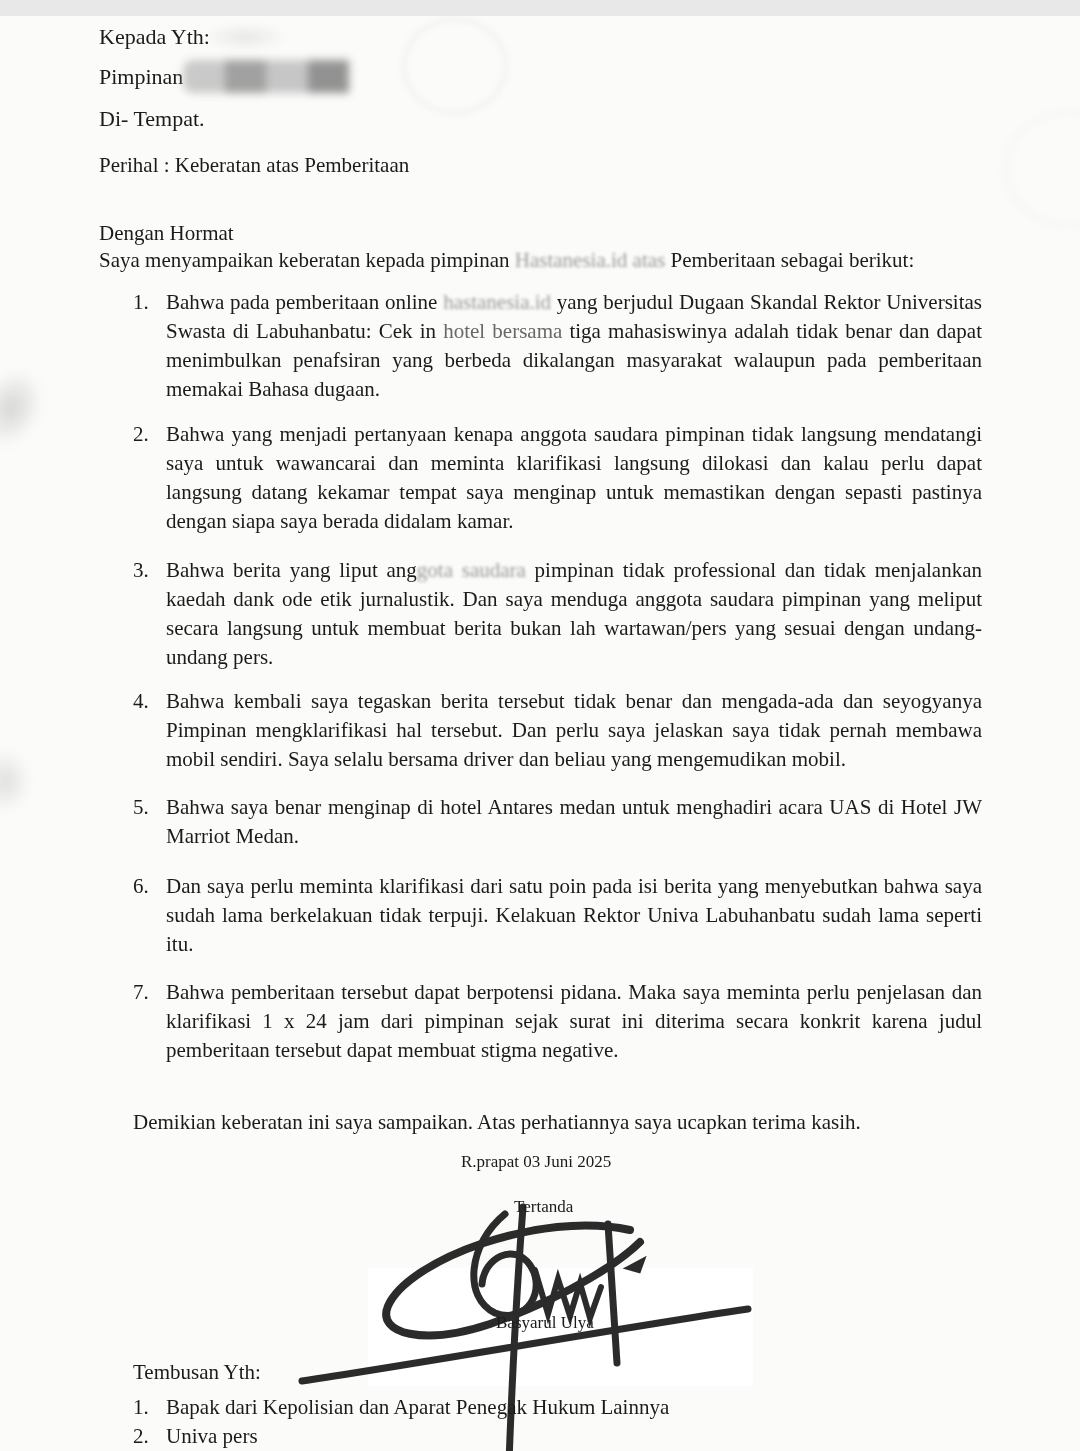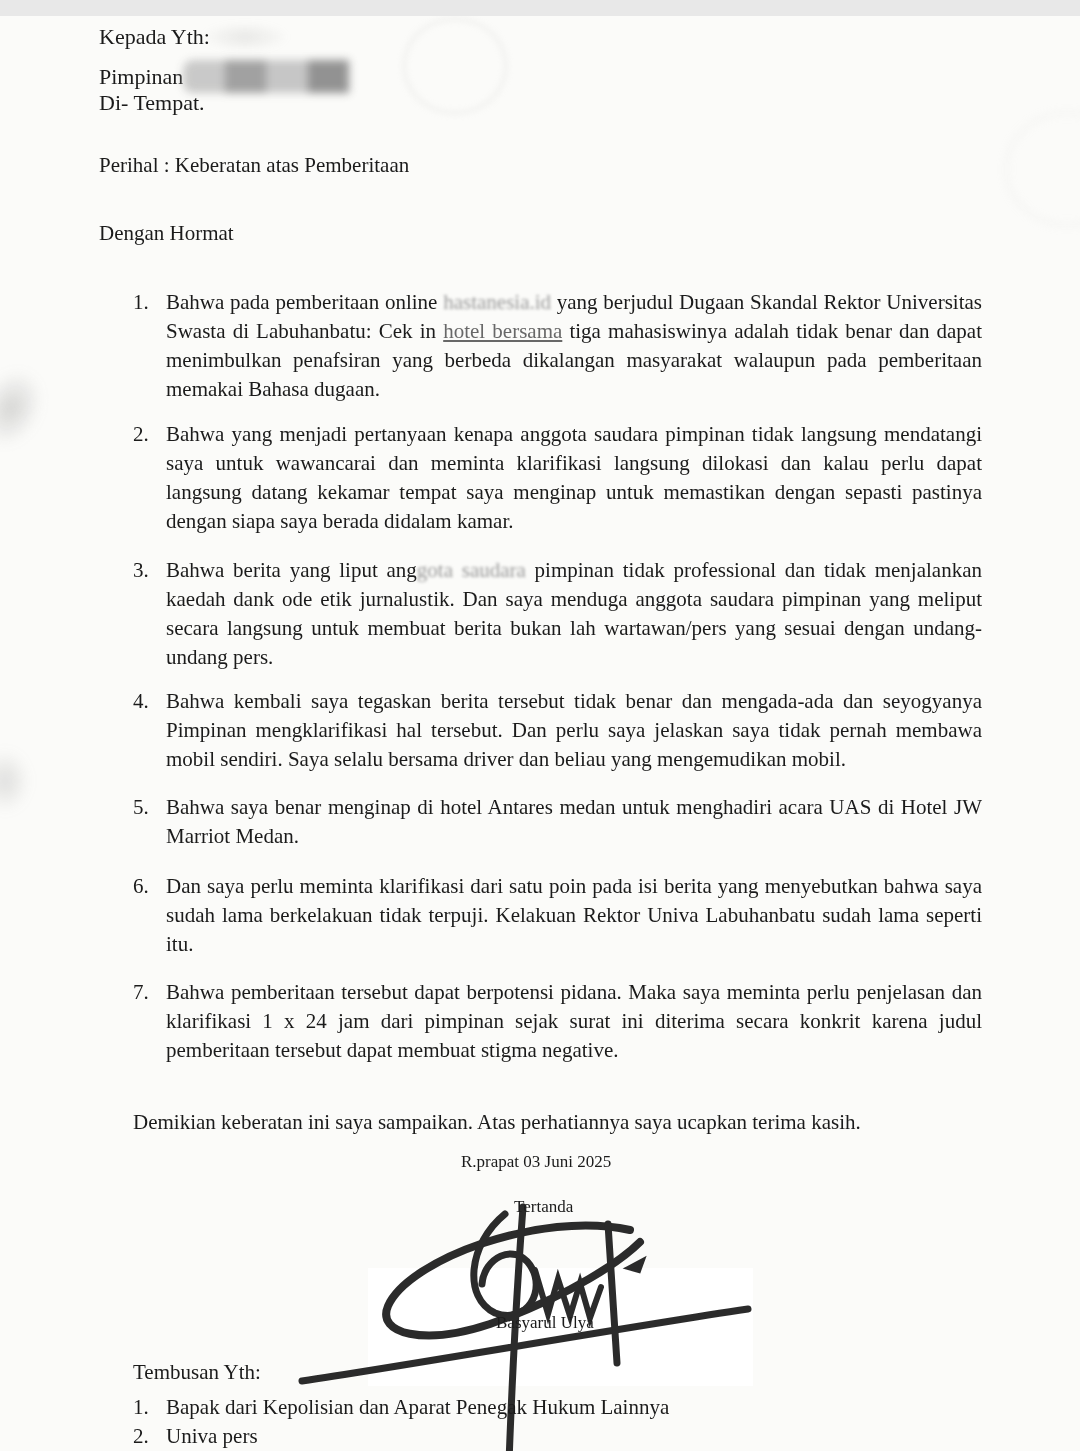--- a/index.html
+++ b/index.html
@@ -17,21 +17,21 @@
   .hline{font-size:22px;line-height:26px;white-space:nowrap;}
   .bline{font-size:21px;line-height:26px;white-space:nowrap;}
   .item{position:absolute;left:133px;width:849px;}
   .item .num{position:absolute;left:0;top:0;font-size:21px;line-height:29px;}
   .item .itext{
     margin-left:33px;width:816px;
     font-size:21px;line-height:29px;
     text-align:justify;text-justify:inter-word;
   }
   .seg-heavy{color:#9a9a9a;filter:blur(1.7px);}
-  .seg-light{color:#686868;filter:blur(0.7px);text-decoration:underline;}
+  .seg-light{color:#686868;filter:blur(0.7px);}
   .center-txt{white-space:nowrap;font-size:17px;}
   
   #redaction{
     left:183px;top:44px;width:166px;height:33px;
     display:flex;border-radius:5px;overflow:visible;
     filter:blur(4px);opacity:.92;
   }
   .red-cell{height:100%;flex:1;}
   .red-cell:first-child{border-radius:10px 0 0 10px;opacity:.75;}
   
@@ -73,25 +73,26 @@
   <div class="abs" id="smudge-yth"></div>
 
   <div class="abs hline" style="left:99px;top:8px;">Kepada Yth:</div>
   <div class="abs hline" style="left:99px;top:48px;">Pimpinan</div>
   <div class="abs" id="redaction">
       <span class="red-cell" style="background: rgb(179, 179, 179);"></span>
       <span class="red-cell" style="background: rgb(154, 154, 154);"></span>
       <span class="red-cell" style="background: rgb(194, 194, 194);"></span>
       <span class="red-cell" style="background: rgb(138, 138, 138);"></span>
     </div>
-  <div class="abs hline" style="left:99px;top:74px;">Di- Tempat.</div>
+  <div class="abs hline" style="left:99px;top:90px;">Di- Tempat.</div>
 
   <div class="abs bline" style="left:99px;top:136px;">Perihal : Keberatan atas Pemberitaan</div>
   <div class="abs bline" style="left:99px;top:204px;">Dengan Hormat</div>
 
+  <div class="abs bline" style="left:99px;top:231px;"><span>Saya menyampaikan keberatan kepada pimpinan </span><span class="seg-heavy">Hastanesia.id atas</span><span> Pemberitaan sebagai berikut:</span></div>
 
   <div class="item" style="top:272px;">
     <span class="num">1.</span>
     <div class="itext"><span>Bahwa pada pemberitaan online </span><span class="seg-heavy">hastanesia.id</span><span> yang berjudul Dugaan Skandal Rektor Universitas Swasta di Labuhanbatu: Cek in </span><span class="seg-light">hotel bersama</span><span> tiga mahasiswinya adalah tidak benar dan dapat menimbulkan penafsiran yang berbeda dikalangan masyarakat walaupun pada pemberitaan memakai Bahasa dugaan.</span></div>
   </div>
   <div class="item" style="top:404px;">
     <span class="num">2.</span>
     <div class="itext"><span>Bahwa yang menjadi pertanyaan kenapa anggota saudara pimpinan tidak langsung mendatangi saya untuk wawancarai dan meminta klarifikasi langsung dilokasi dan kalau perlu dapat langsung datang kekamar tempat saya menginap untuk memastikan dengan sepasti pastinya dengan siapa saya berada didalam kamar.</span></div>
   </div>
   <div class="item" style="top:540px;">

